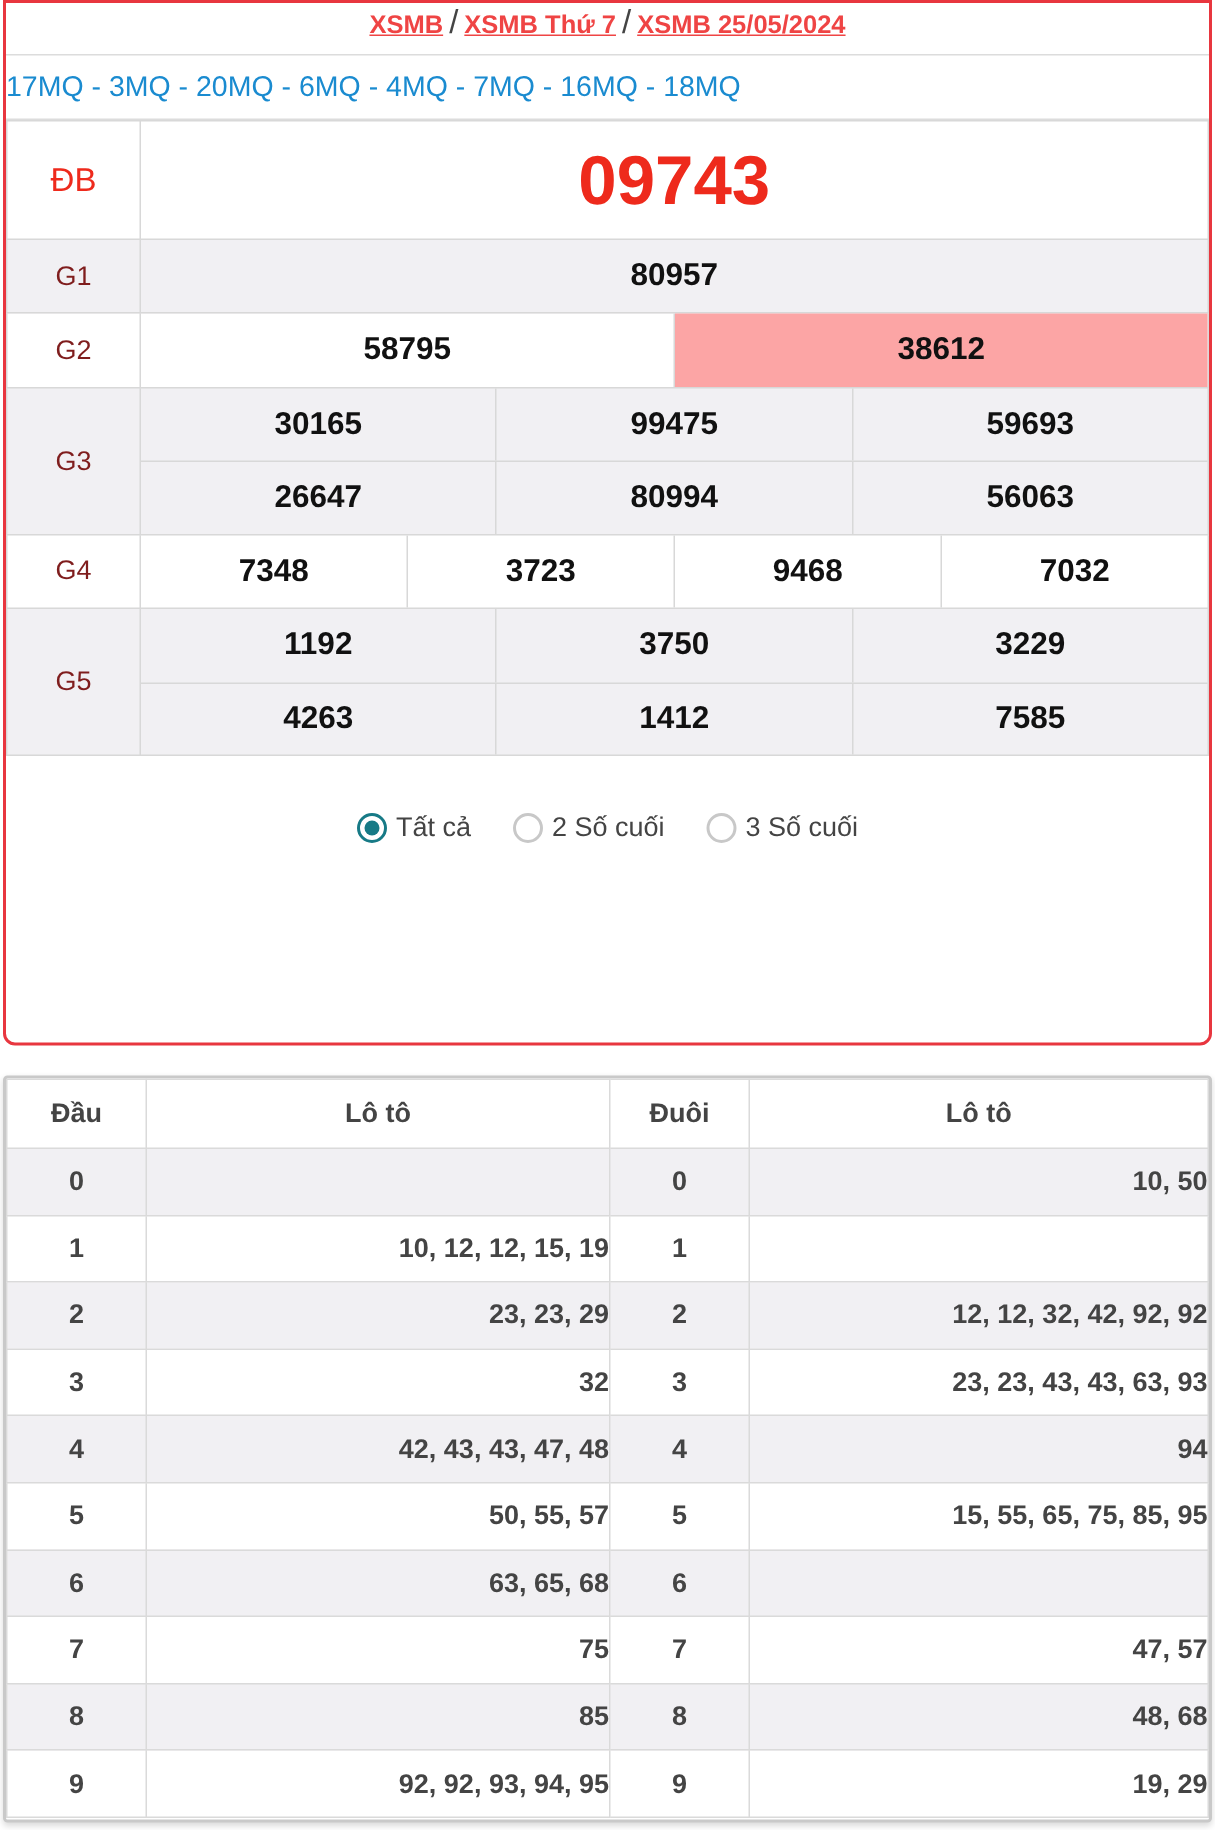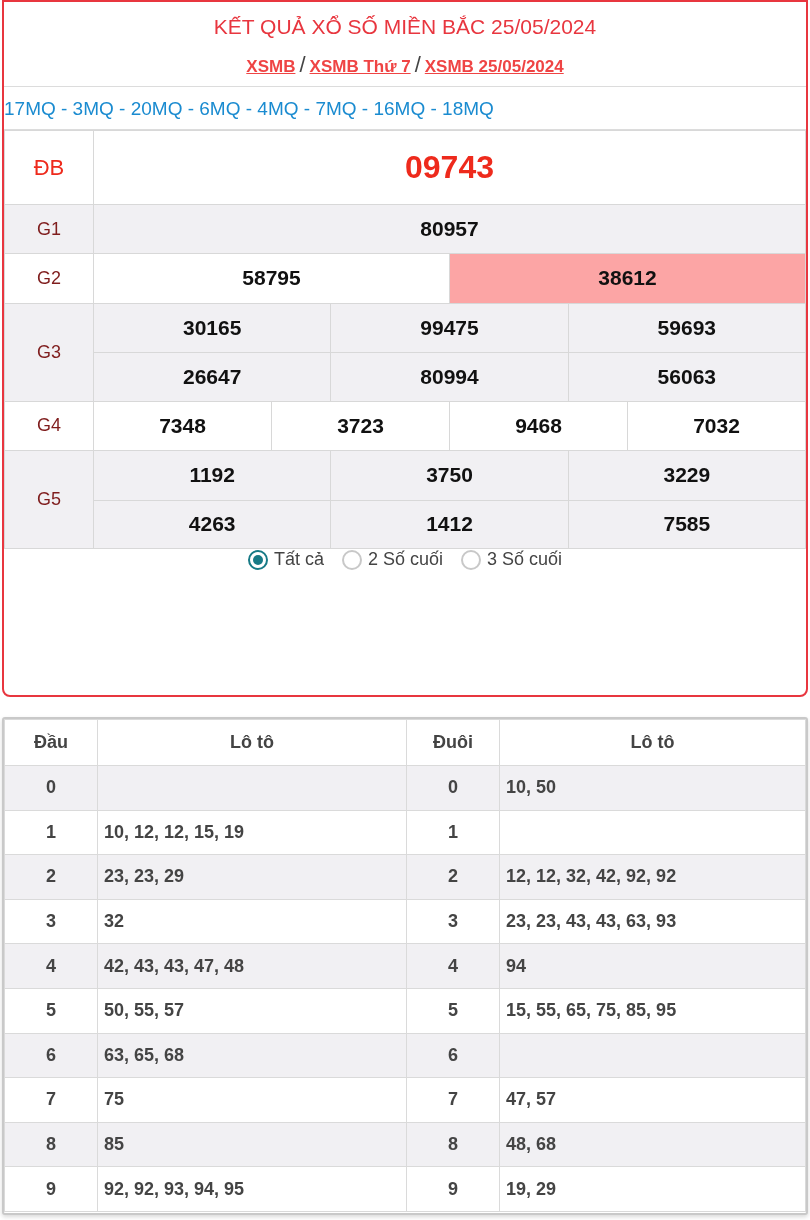--- a/index.html
+++ b/index.html
@@ -13,46 +13,45 @@
   .breadcrumb { height: 34px; text-align: center; font-size: 17px; font-weight: bold; color: #333; }
   .breadcrumb a { color: #ef4444; text-decoration: underline; }
   .breadcrumb .sep { font-weight: normal; font-size: 22px; margin: 0 4px; color: #444; }
   .codes { height: 44px; border-top: 1px solid #dcdcdc; border-bottom: 1px solid #dcdcdc; text-align: left; color: #1a8bd0; font-size: 19px; line-height: 44px; }
   table.prizes { width: 100%; border-collapse: collapse; table-layout: fixed; }
   table.prizes td { border: 1px solid #d8d8d8; text-align: center; font-weight: bold; font-size: 21px; color: #111; height: 48.5px; padding: 12px; }
   table.prizes td.label { width: 89px; font-weight: normal; color: #7f1d1d; font-size: 18px; }
   table.prizes tr.alt td { background: #f1f0f3; }
   table.prizes tr.db td { height: 74px; }
   table.prizes tr.db td.label { color: #ee2a1c; font-size: 22px; }
-  table.prizes tr.db td.special { color: #ee2a1c; font-size: 32px; text-align: center; }
+  table.prizes tr.db td.special { color: #ee2a1c; font-size: 46px; text-align: center; }
   table.prizes td.inner { padding: 0; }
   .subgrid { display: flex; height: 48.5px; }
   .subgrid > div { flex: 1; display: flex; align-items: center; justify-content: center; border-right: 1px solid #d8d8d8; }
   .subgrid > div:last-child { border-right: none; }
   .subgrid.bottom { border-top: 1px solid #d8d8d8; }
-  .filter { height: 58px; display: flex; align-items: flex-start; justify-content: center; gap: 18px; font-size: 18px; color: #444; }
+  .filter { height: 58px; display: flex; align-items: flex-end; justify-content: center; gap: 28px; font-size: 18px; color: #444; }
   .radio { display: flex; align-items: center; gap: 6px; cursor: pointer; }
   .radio .dot { width: 20px; height: 20px; border-radius: 50%; border: 2px solid #c8c8c8; position: relative; }
   .radio.checked .dot { border-color: #177a86; }
   .radio.checked .dot::after { content: ""; position: absolute; left: 3px; top: 3px; width: 10px; height: 10px; border-radius: 50%; background: #177a86; }
 
   .loto-card { position: absolute; left: 2px; top: 717px; width: 806px; height: 498px; border: 2px solid #c9c9c9; border-radius: 3px; box-shadow: 0 2px 4px rgba(0,0,0,0.15); background: #fff; overflow: hidden; }
   table.loto { width: 100%; border-collapse: collapse; table-layout: fixed; }
   table.loto th, table.loto td { border: 1px solid #dadada; height: 44.6px; font-size: 18px; color: #444; font-weight: bold; }
   table.loto th { height: 46px; background: #fff; }
   table.loto col.c1 { width: 93px; } table.loto col.c2 { width: 309px; } table.loto col.c3 { width: 93px; } table.loto col.c4 { width: auto; }
   table.loto td.num { text-align: center; }
-  table.loto td.list { text-align: left; padding-left: 6px; }
+  table.loto td.list { text-align: right; padding-left: 6px; }
   table.loto tr.alt td { background: #f1f0f3; }
 </style>
 </head>
 <body>
 
 <div class="result-card">
-  <div class="title">KẾT QUẢ XỔ SỐ MIỀN BẮC 25/05/2024</div>
   <div class="breadcrumb">
     <a href="#">XSMB</a><span class="sep">/</span><a href="#">XSMB Thứ 7</a><span class="sep">/</span><a href="#">XSMB 25/05/2024</a>
   </div>
   <div class="codes">17MQ - 3MQ - 20MQ - 6MQ - 4MQ - 7MQ - 16MQ - 18MQ</div>
 
   <table class="prizes">
     <tbody>
         <tr class="db">
       <td class="label">ĐB</td>
       <td class="special">09743</td>

